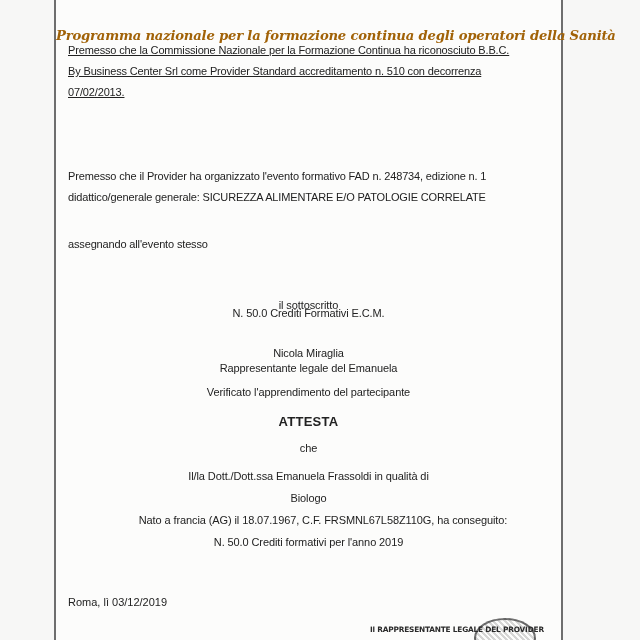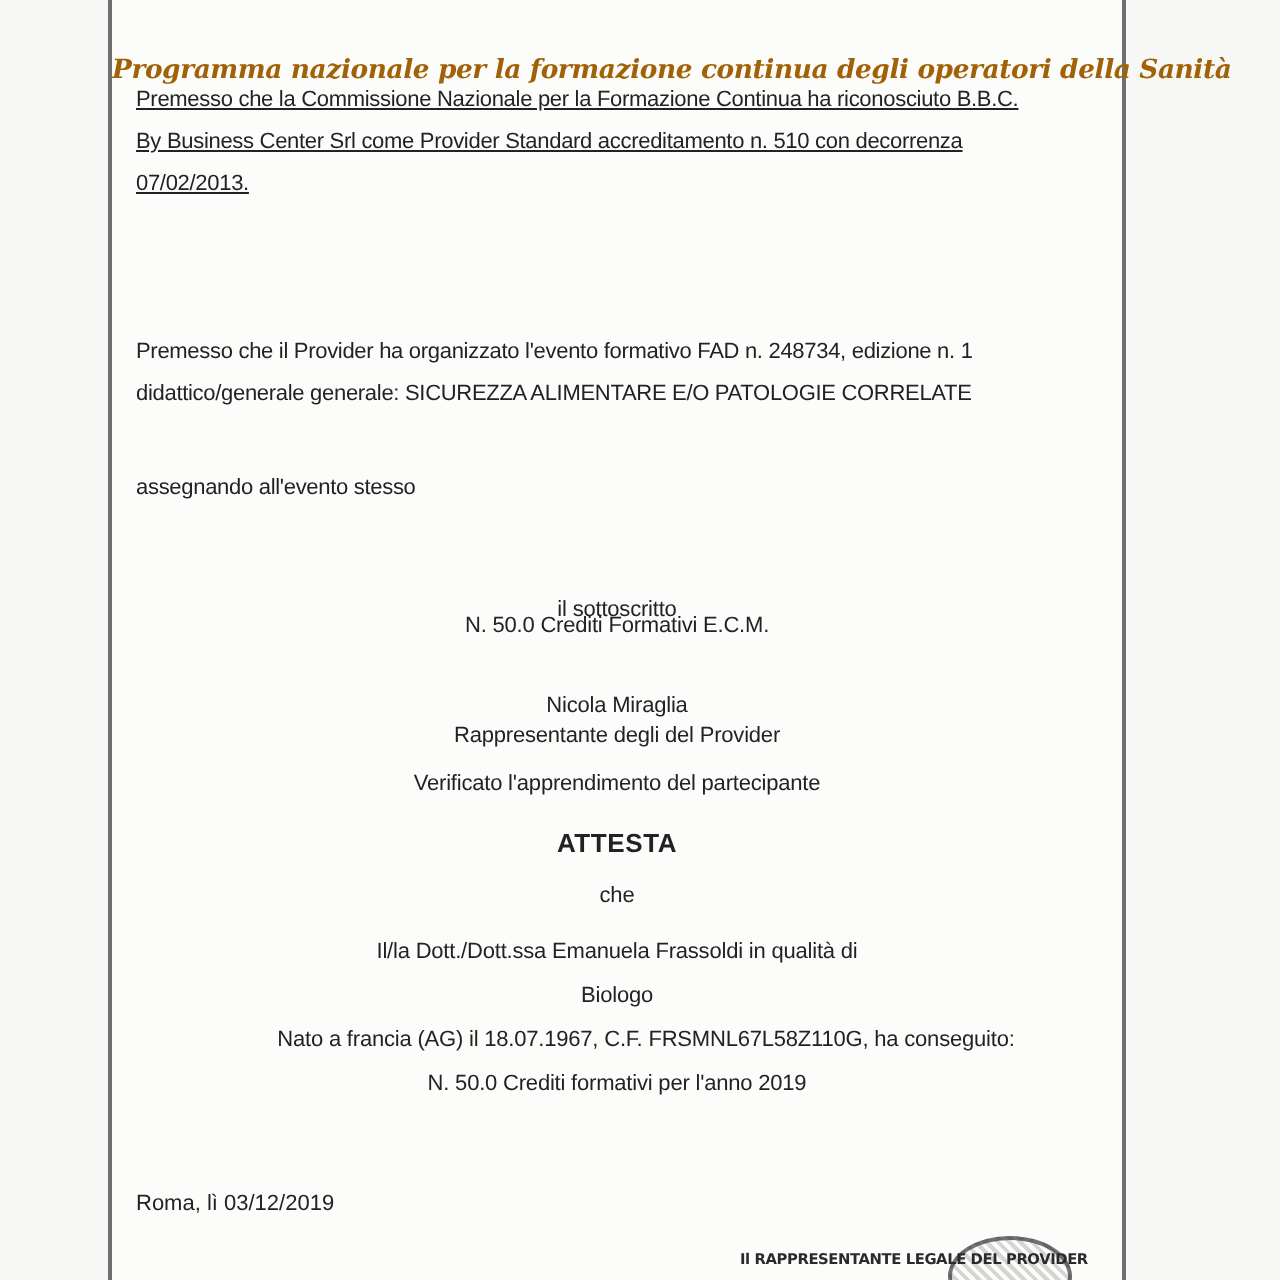--- a/index.html
+++ b/index.html
@@ -120,21 +120,21 @@
     <span class="line">didattico/generale generale: SICUREZZA ALIMENTARE E/O PATOLOGIE CORRELATE</span>
   </div>
 
   <div class="para" style="top: 236px;">
     <span class="line">assegnando all'evento stesso</span>
   </div>
 
   <div class="center-line" style="top: 269px; margin-top: 40px;">N. 50.0 Crediti Formativi E.C.M.</div>
   <div class="center-line" style="top: 301px;">il sottoscritto</div>
   <div class="center-line" style="top: 333px; margin-top: 16px;">Nicola Miraglia</div>
-  <div class="center-line" style="top: 364px;">Rappresentante degli del Provider</div>
+  <div class="center-line" style="top: 364px;">Rappresentante legale del Emanuela</div>
   <div class="center-line" style="top: 388px;">Verificato l'apprendimento del partecipante</div>
   <div class="center-line attesta" style="top: 416px;">ATTESTA</div>
   <div class="center-line" style="top: 444px;">che</div>
   <div class="center-line" style="top: 472px;">Il/la Dott./Dott.ssa Emanuela Frassoldi in qualità di</div>
   <div class="center-line" style="top: 494px;">Biologo</div>
   <div class="center-line" style="top: 516px; padding-left: 29px;">Nato a francia (AG) il 18.07.1967, C.F. FRSMNL67L58Z110G, ha conseguito:</div>
   <div class="center-line bold" style="top: 538px;">N. 50.0 Crediti formativi per l'anno 2019</div>
 
   <div class="date-line">Roma, lì 03/12/2019</div>
 

